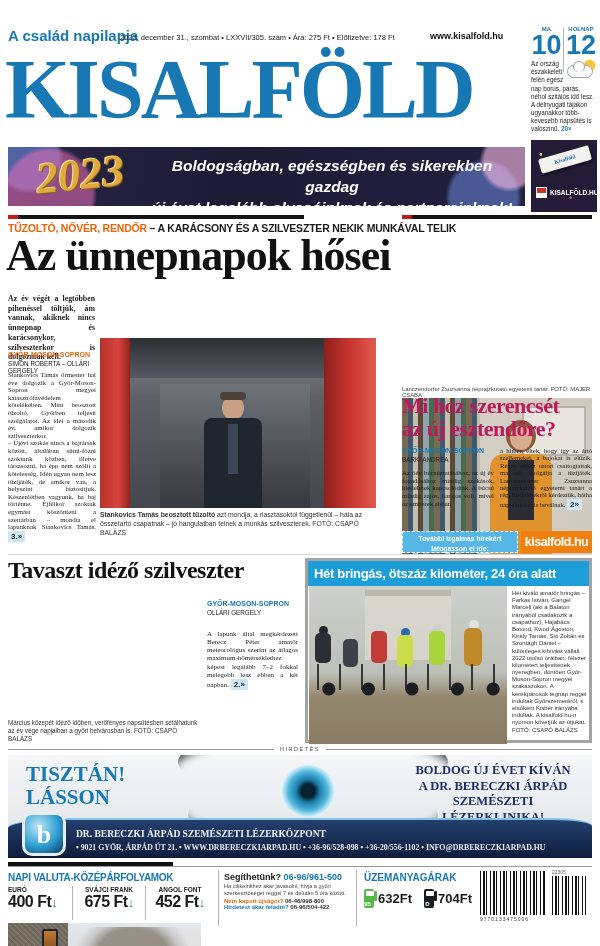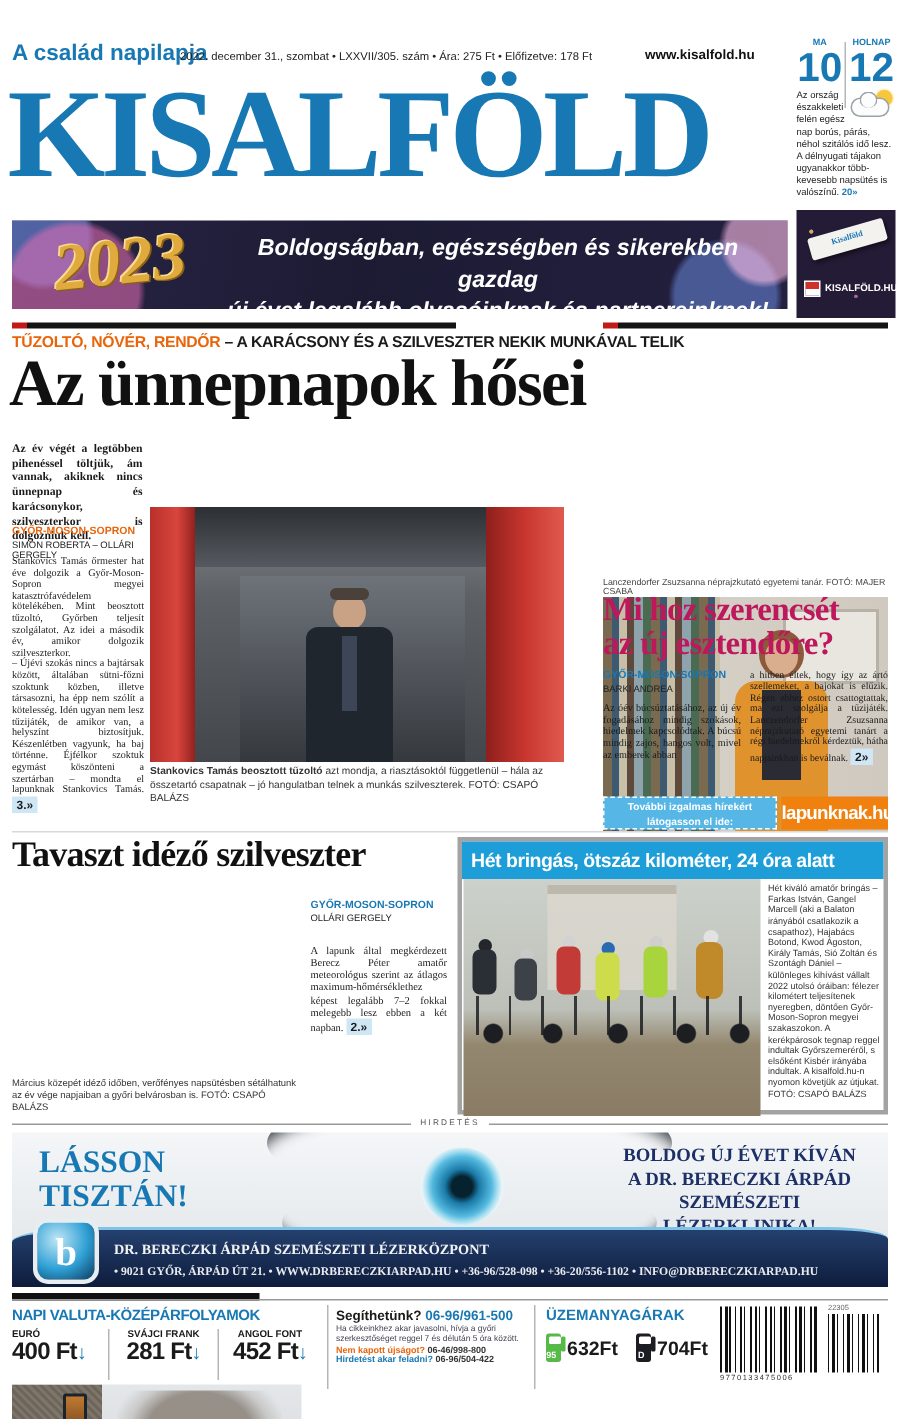--- a/index.html
+++ b/index.html
@@ -159,21 +159,21 @@
     <span>a hitben éltek, hogy így az ártó szellemeket, a bajokat is elűzik. Régen ehhez ostort csattogtattak, ma ezt szolgálja a tűzijáték. Lanczendorfer Zsuzsanna néprajzkutató egyetemi tanárt a régi hiedelmekről kérdeztük, hátha napjainkban is beválnak.</span>
     <span class="ref-badge">2»</span>
   </div>
 
   <div class="abs dashedbox" style="left:402px;top:531px;width:116px;height:22px;background:#56b6e6;
        color:#fff;font-size:6.8px;font-weight:bold;text-align:center;line-height:1.4;padding-top:2px;box-sizing:border-box;">
     <div>További izgalmas hírekért</div>
     <div>látogasson el ide:</div>
   </div>
   <div class="abs" style="left:521px;top:531px;width:71px;height:22px;background:#f0810f;color:#fff;
-       font-size:12.5px;font-weight:bold;text-align:center;line-height:22px;letter-spacing:-0.5px;">lapunknak.hu</div>
+       font-size:12.5px;font-weight:bold;text-align:center;line-height:22px;letter-spacing:-0.5px;">kisalfold.hu</div>
 
   <div class="abs" style="left:8px;top:554px;width:584px;height:1px;background:#d8d8d8;"></div>
 
   <div class="abs serif" style="left:8px;top:557px;width:292px;font-size:24px;font-weight:bold;
        letter-spacing:-0.5px;color:#111;">Tavaszt idéző szilveszter</div>
   <div class="abs photo" style="left:8px;top:597px;width:193px;height:119px;
        background:linear-gradient(180deg,#e4e7ea 0%,#d7d9da 55%,#b3aea6 70%,#a59f96 100%);">
     <div class="fig" style="left:0;top:0;width:60px;height:90px;background:
          repeating-linear-gradient(45deg,#6e655a 0 2px,#7d746a 2px 4px);"></div>
     <div class="fig" style="left:34px;top:6px;width:16px;height:34px;background:#1d232b;border-radius:2px;"></div>
@@ -233,22 +233,22 @@
 
     <div class="abs" style="left:210px;top:2px;width:190px;height:62px;">
       <div class="abs head" style="left:62px;top:8px;width:56px;height:52px;background:
            radial-gradient(circle at 50% 50%,#06222f 0 18%,#1a7aa8 30%,#54b9df 52%,#a8dff0 62%,#e8f4f8 70%);"></div>
       <div class="abs" style="left:-40px;top:-30px;width:270px;height:70px;border-radius:50%;
            border-bottom:0;border-top:0;border:0;box-shadow:inset 0 14px 10px -8px #3a3f44;"></div>
       <div class="abs" style="left:-30px;top:28px;width:250px;height:60px;border-radius:50%;
            box-shadow:inset 0 -8px 8px -6px #6a7076;"></div>
     </div>
     <div class="abs serif" style="left:18px;top:8px;font-size:21px;font-weight:bold;color:#1878b4;line-height:1.1;">
+      <div>TISZTÁN!</div>
       <div>LÁSSON</div>
-      <div>TISZTÁN!</div>
     </div>
     <div class="abs serif" style="right:8px;top:8px;width:182px;text-align:center;color:#1c2f66;
          font-size:12.5px;font-weight:bold;line-height:1.25;">
       <div>BOLDOG ÚJ ÉVET KÍVÁN</div>
       <div>A DR. BERECZKI ÁRPÁD</div>
       <div>SZEMÉSZETI LÉZERKLINIKA!</div>
     </div>
 
     <div class="abs" style="left:0;bottom:0;width:584px;height:38px;background:linear-gradient(180deg,#24406e,#0e1c3c);
          border-top:2px solid #7fc4e8;border-top-left-radius:60px 10px;border-top-right-radius:40px 8px;"></div>
@@ -268,21 +268,21 @@
       <div style="width:64px;text-align:left;">
         <div style="font-size:6.5px;font-weight:bold;">EURÓ</div>
         <div style="font-size:16px;font-weight:bold;letter-spacing:-0.5px;">
           <span>400 Ft</span><span class="down-arrow"></span>
         </div>
       </div>
       <div class="vline" style="height:34px;"></div>
       <div style="width:72px;text-align:center;">
         <div style="font-size:6.5px;font-weight:bold;">SVÁJCI FRANK</div>
         <div style="font-size:16px;font-weight:bold;letter-spacing:-0.5px;">
-          <span>281 Ft</span><span class="down-arrow"></span>
+          <span>675 Ft</span><span class="down-arrow"></span>
         </div>
       </div>
       <div class="vline" style="height:34px;"></div>
       <div style="width:68px;text-align:center;">
         <div style="font-size:6.5px;font-weight:bold;">ANGOL FONT</div>
         <div style="font-size:16px;font-weight:bold;letter-spacing:-0.5px;">
           <span>452 Ft</span><span class="down-arrow"></span>
         </div>
       </div>
     </div>

